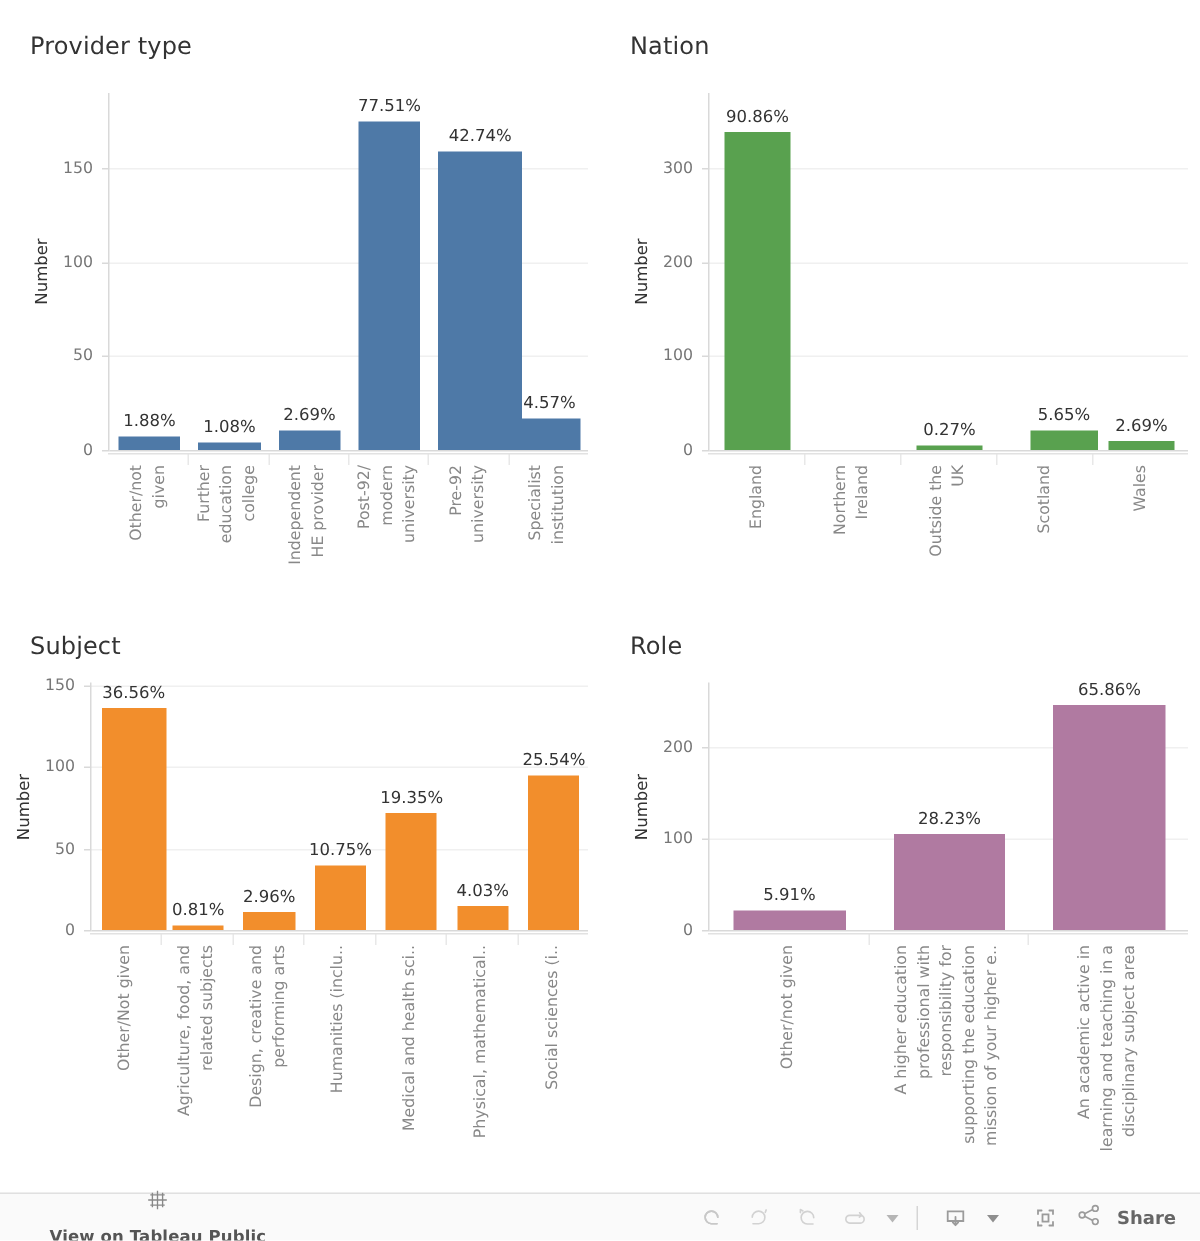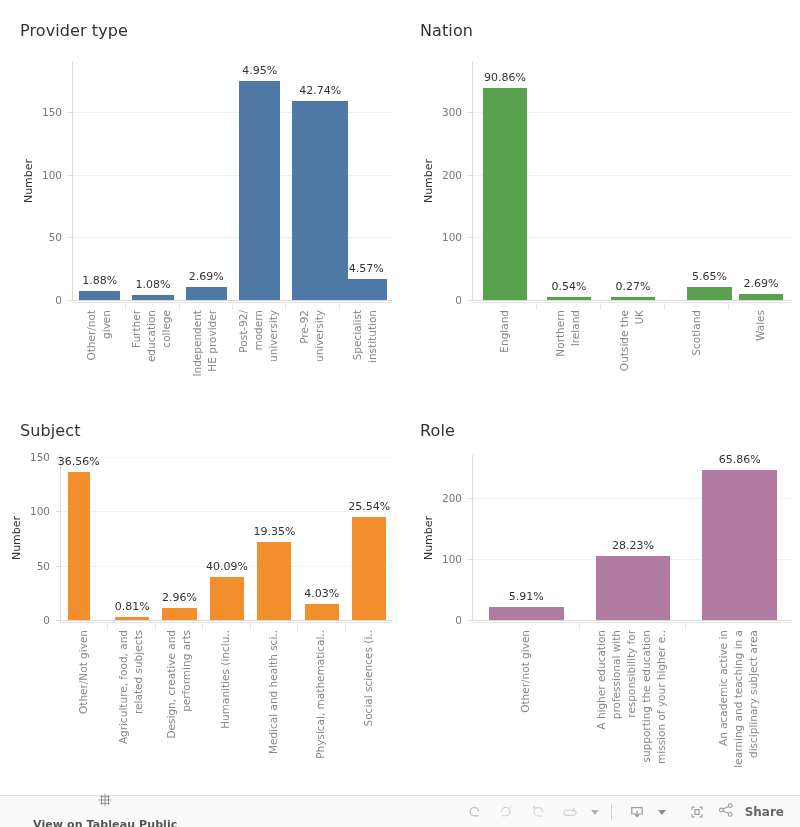--- a/index.html
+++ b/index.html
@@ -172,21 +172,21 @@
           <div class="bar-group" style="left: 59.2px; width: 41.6px;">
             <div class="bar" style="top: 232.989px; height: 5.01053px; background: rgb(78, 121, 167);"></div>
             <div class="bar-value" style="top: 215.989px;">1.08%</div>
           </div>
           <div class="bar-group" style="left: 112.533px; width: 41.6px;">
             <div class="bar" style="top: 225.474px; height: 12.5263px; background: rgb(78, 121, 167);"></div>
             <div class="bar-value" style="top: 208.474px;">2.69%</div>
           </div>
           <div class="bar-group" style="left: 165.867px; width: 41.6px;">
             <div class="bar" style="top: 18.7895px; height: 219.211px; background: rgb(78, 121, 167);"></div>
-            <div class="bar-value" style="top: 1.78947px;">4.95%</div>
+            <div class="bar-value" style="top: 1.78947px;">77.51%</div>
           </div>
           <div class="bar-group" style="left: 219.2px; width: 56px;">
             <div class="bar" style="top: 38.8316px; height: 199.168px; background: rgb(78, 121, 167);"></div>
             <div class="bar-value" style="top: 21.8316px;">42.74%</div>
           </div>
           <div class="bar-group" style="left: 272.533px; width: 41.6px;">
             <div class="bar" style="top: 216.705px; height: 21.2947px; background: rgb(78, 121, 167);"></div>
             <div class="bar-value" style="top: 199.705px;">4.57%</div>
           </div>
         </div>
@@ -237,24 +237,20 @@
           <div class="gridline" style="top: 112.737px;"></div>
           <div class="tick" style="top: 112.737px;"></div>
           <div class="ylabel-txt" style="top: 112.737px; right: 330px; width: 60px;">200</div>
           <div class="gridline" style="top: 50.1053px;"></div>
           <div class="tick" style="top: 50.1053px;"></div>
           <div class="ylabel-txt" style="top: 50.1053px; right: 330px; width: 60px;">300</div>
           <div class="bar-group" style="left: 9.6px; width: 44.8px;">
             <div class="bar" style="top: 26.3053px; height: 211.695px; background: rgb(89, 161, 79);"></div>
             <div class="bar-value" style="top: 9.30526px;">90.86%</div>
           </div>
-          <div class="bar-group" style="left: 73.6px; width: 44.8px;">
-            <div class="bar" style="top: 235px; height: 3px; background: rgb(89, 161, 79);"></div>
-            <div class="bar-value" style="top: 218px;">0.54%</div>
-          </div>
           <div class="bar-group" style="left: 137.6px; width: 44.8px;">
             <div class="bar" style="top: 235px; height: 3px; background: rgb(89, 161, 79);"></div>
             <div class="bar-value" style="top: 218px;">0.27%</div>
           </div>
           <div class="bar-group" style="left: 214px; width: 44.8px;">
             <div class="bar" style="top: 224.847px; height: 13.1526px; background: rgb(89, 161, 79);"></div>
             <div class="bar-value" style="top: 207.847px;">5.65%</div>
           </div>
           <div class="bar-group" style="left: 265.6px; width: 44.8px;">
             <div class="bar" style="top: 231.737px; height: 6.26316px; background: rgb(89, 161, 79);"></div>
@@ -294,35 +290,35 @@
           <div class="ylabel-txt" style="top: 165px; right: 342px; width: 60px;">0</div>
           <div class="gridline" style="top: 110.724px;"></div>
           <div class="tick" style="top: 110.724px;"></div>
           <div class="ylabel-txt" style="top: 110.724px; right: 342px; width: 60px;">50</div>
           <div class="gridline" style="top: 56.4474px;"></div>
           <div class="tick" style="top: 56.4474px;"></div>
           <div class="ylabel-txt" style="top: 56.4474px; right: 342px; width: 60px;">100</div>
           <div class="gridline" style="top: 2.17105px;"></div>
           <div class="tick" style="top: 2.17105px;"></div>
           <div class="ylabel-txt" style="top: 2.17105px; right: 342px; width: 60px;">150</div>
-          <div class="bar-group" style="left: 6.64px; width: 22px;">
+          <div class="bar-group" style="left: 6.64px; width: 43px;">
             <div class="bar" style="top: 17.3684px; height: 147.632px; background: rgb(242, 142, 44);"></div>
             <div class="bar-value" style="top: 0.368421px;">36.56%</div>
           </div>
           <div class="bar-group" style="left: 54.0686px; width: 34.1486px;">
             <div class="bar" style="top: 161.743px; height: 3.25658px; background: rgb(242, 142, 44);"></div>
             <div class="bar-value" style="top: 144.743px;">0.81%</div>
           </div>
           <div class="bar-group" style="left: 101.497px; width: 34.1486px;">
             <div class="bar" style="top: 153.059px; height: 11.9408px; background: rgb(242, 142, 44);"></div>
             <div class="bar-value" style="top: 136.059px;">2.96%</div>
           </div>
           <div class="bar-group" style="left: 148.926px; width: 34.1486px;">
             <div class="bar" style="top: 121.579px; height: 43.4211px; background: rgb(242, 142, 44);"></div>
-            <div class="bar-value" style="top: 104.579px;">40.09%</div>
+            <div class="bar-value" style="top: 104.579px;">10.75%</div>
           </div>
           <div class="bar-group" style="left: 196.354px; width: 34.1486px;">
             <div class="bar" style="top: 86.8421px; height: 78.1579px; background: rgb(242, 142, 44);"></div>
             <div class="bar-value" style="top: 69.8421px;">19.35%</div>
           </div>
           <div class="bar-group" style="left: 243.783px; width: 34.1486px;">
             <div class="bar" style="top: 148.717px; height: 16.2829px; background: rgb(242, 142, 44);"></div>
             <div class="bar-value" style="top: 131.717px;">4.03%</div>
           </div>
           <div class="bar-group" style="left: 291.211px; width: 34.1486px;">

